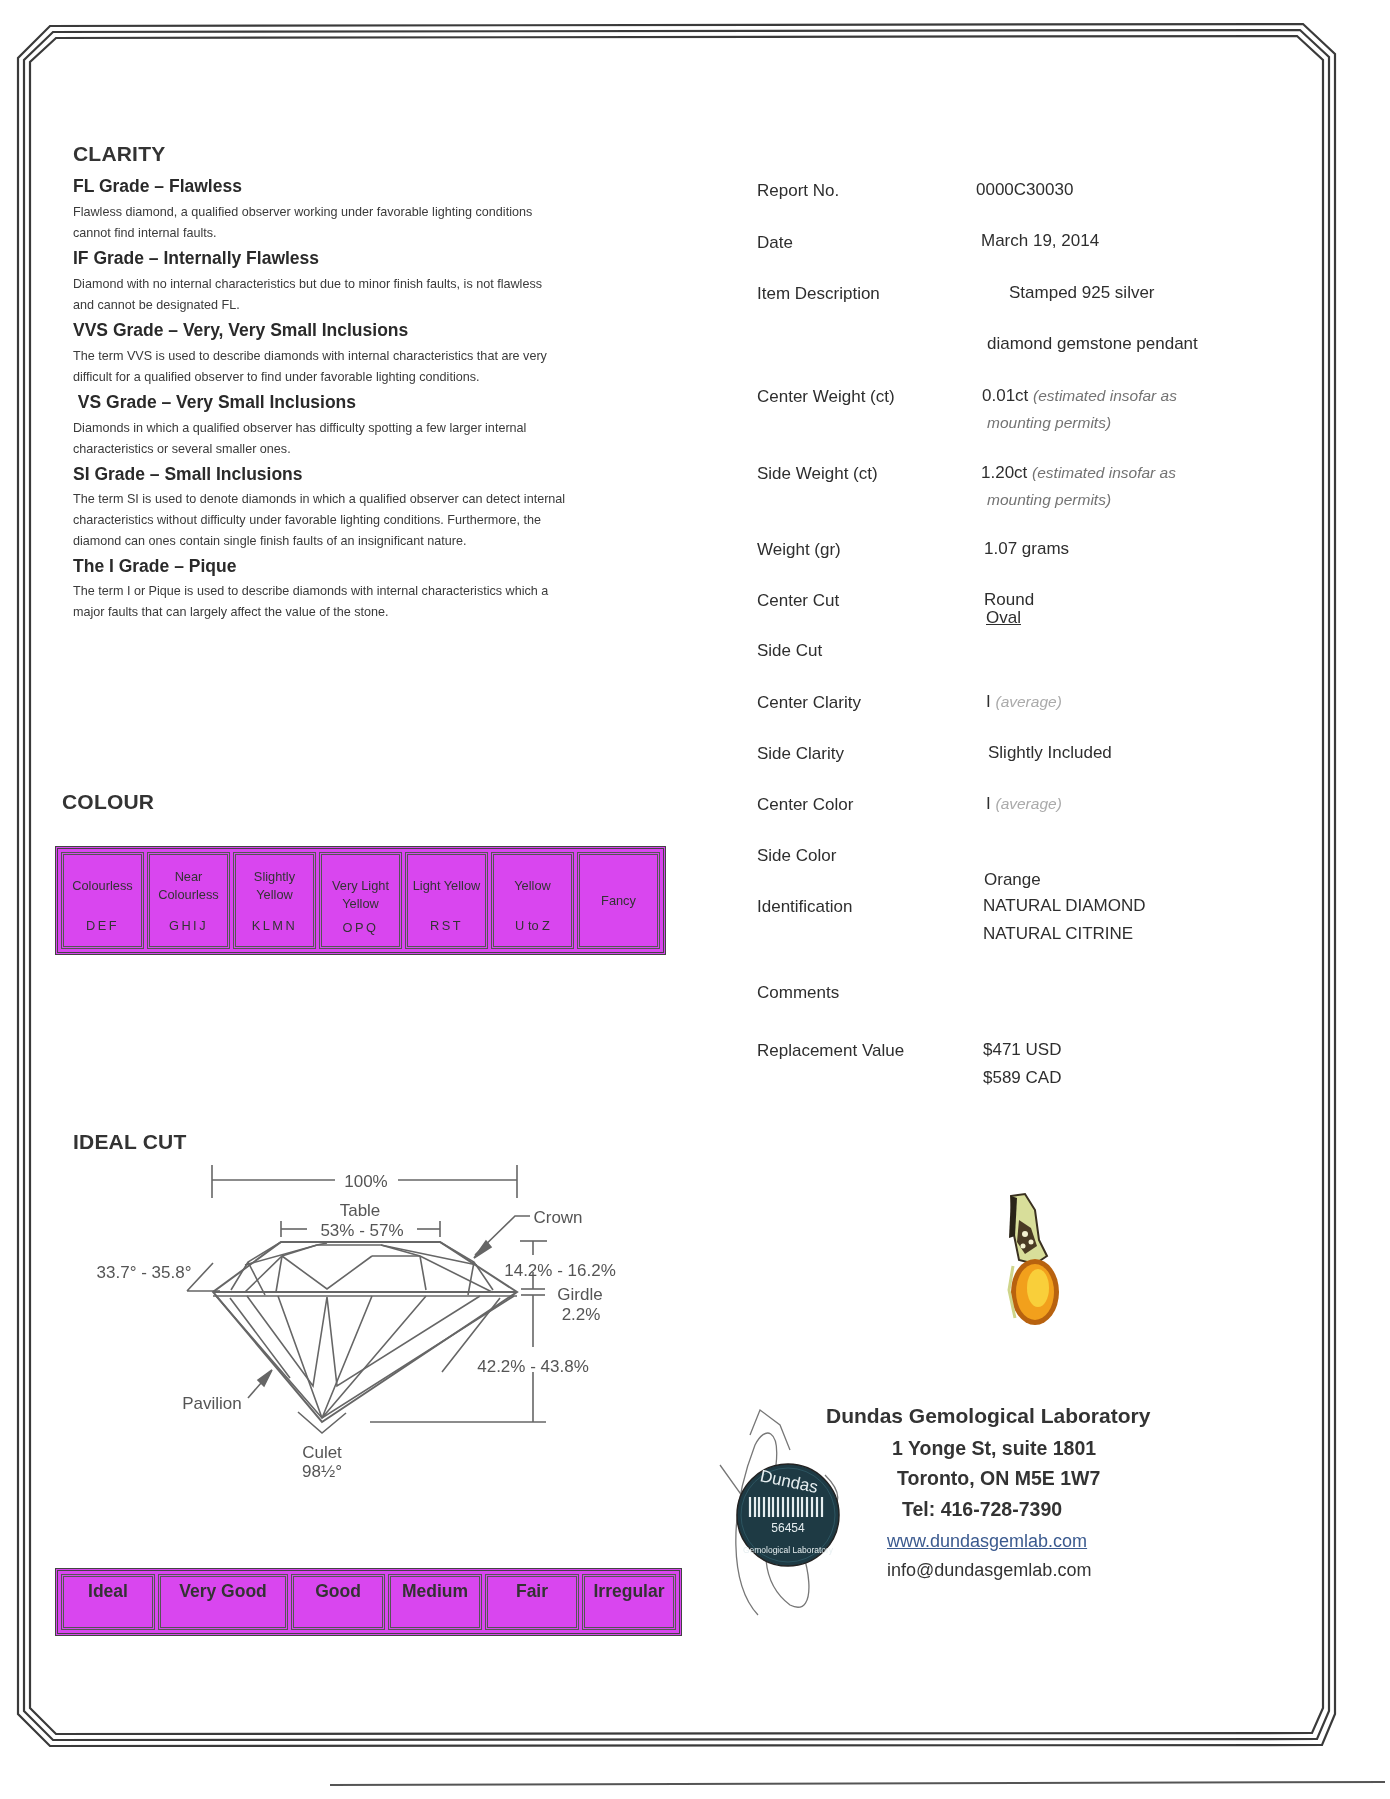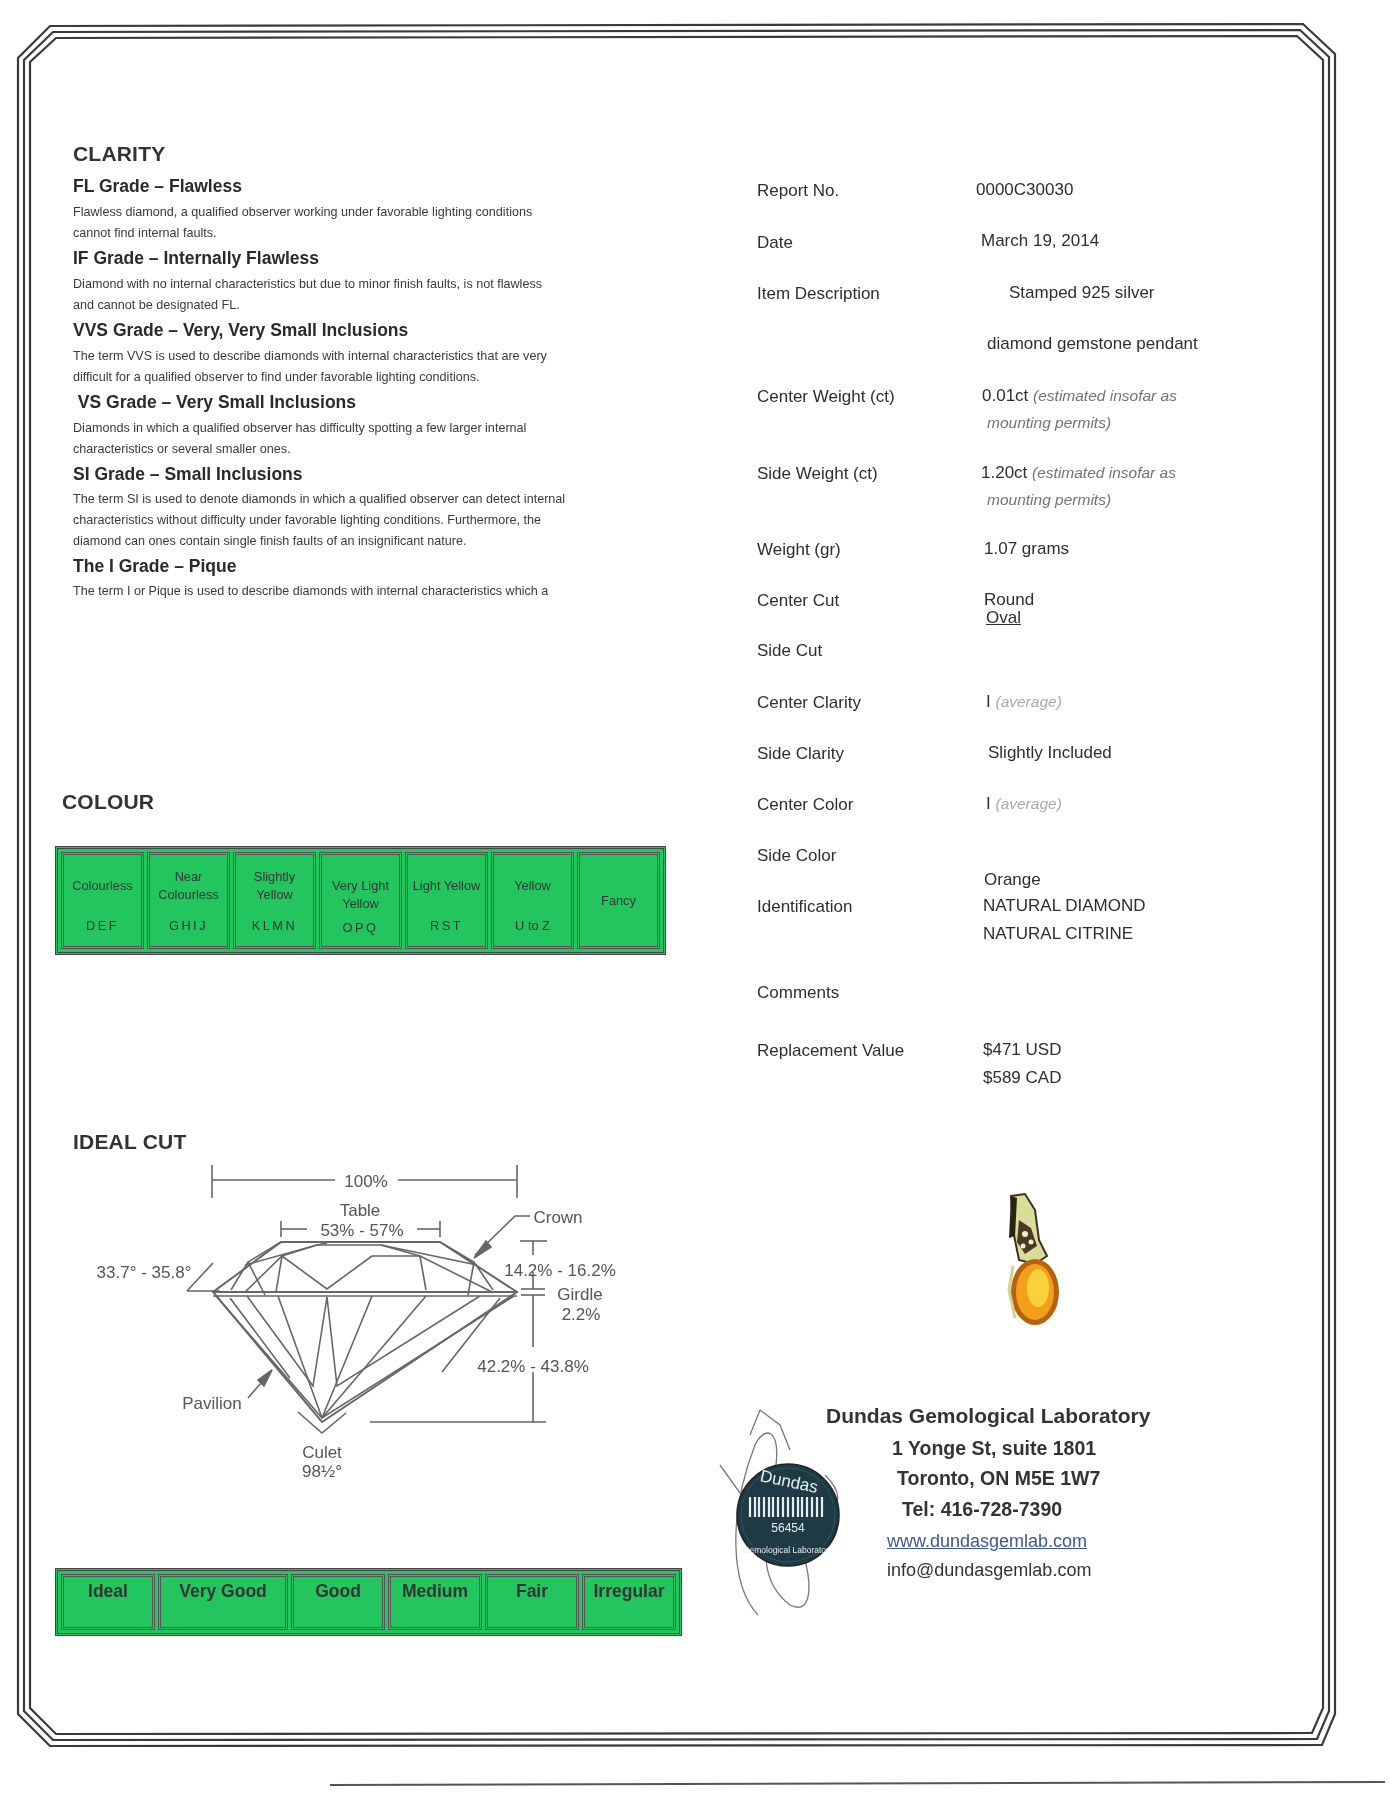--- a/index.html
+++ b/index.html
@@ -5,21 +5,21 @@
   html,body{margin:0;padding:0;background:#fff;}
   body{width:1390px;height:1799px;position:relative;overflow:hidden;font-family:"Liberation Sans","DejaVu Sans",sans-serif;color:#2b2b2b;}
   .abs{position:absolute;}
   .frame{position:absolute;left:0;top:0;}
   .h1{position:absolute;font-weight:bold;font-size:21px;color:#333;letter-spacing:0.2px;}
   .grade-h{position:absolute;font-weight:bold;font-size:17.5px;color:#2a2a2a;white-space:nowrap;}
   .grade-p{position:absolute;font-size:12.6px;line-height:21px;color:#3a3a3a;width:560px;}
   .lbl{position:absolute;left:757px;font-size:17px;color:#2e2e2e;white-space:nowrap;}
   .val{position:absolute;left:978px;font-size:17px;color:#2e2e2e;white-space:nowrap;line-height:27px;}
   .note{font-style:italic;color:#737373;font-size:15.5px;}
-  table.grid{position:absolute;border-collapse:separate;border-spacing:3px;border:3px double #444;background:#22c55e;}
+  table.grid{position:absolute;border-collapse:separate;border-spacing:3px;border:3px double #444;background:#d946ef;}
   table.grid td{border:3px double #555;text-align:center;vertical-align:top;padding:0;}
   .ccell{width:77px;height:91px;font-size:12.8px;line-height:18px;color:#333;}
   .ccell .nm{display:block;height:54px;padding-top:4px;display:flex;align-items:center;justify-content:center;flex-direction:column;}
   .ccell .lt{display:block;letter-spacing:2.5px;margin-top:4px;}
   .kcell{width:88px;height:47px;font-size:17.5px;font-weight:bold;line-height:23px;color:#333;padding-top:3px !important;}
   .dtext{font-family:"Liberation Sans",sans-serif;font-size:17px;fill:#555;}
   .lab{position:absolute;white-space:nowrap;text-align:center;}
 </style>
 </head>
 <body>
@@ -68,20 +68,21 @@
   <div class="grade-p" style="left:73px;top:489px;">
     <div>The term SI is used to denote diamonds in which a qualified observer can detect internal</div>
     <div>characteristics without difficulty under favorable lighting conditions. Furthermore, the</div>
     <div>diamond can ones contain single finish faults of an insignificant nature.</div>
   </div>
 </div>
 <div>
   <div class="grade-h" style="left:73px;top:556px;">The I Grade – Pique</div>
   <div class="grade-p" style="left:73px;top:581px;">
     <div> The term I or Pique is used to describe diamonds with internal characteristics which a</div>
+    <div>major faults that can largely affect the value of the stone.</div>
   </div>
 </div>
 
 <div class="h1" style="left:62px;top:790px;">COLOUR</div>
 <table class="grid" style="left:55px;top:846px;">
   <tbody>
       <tr>
     <td class="ccell">
           <span class="nm">Colourless</span>
           <span class="lt">DEF</span>

